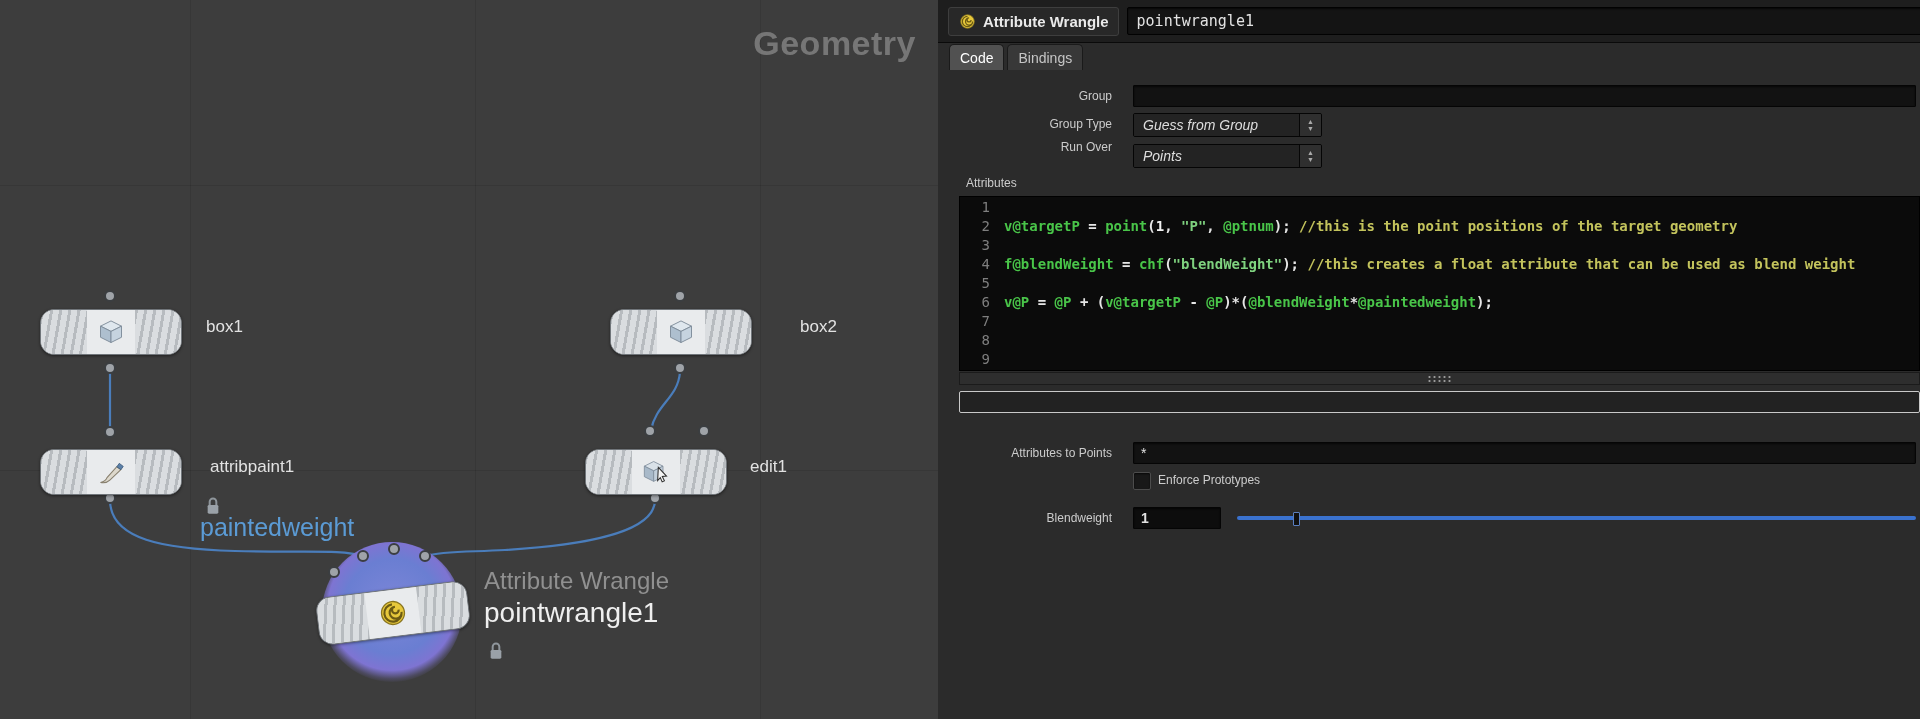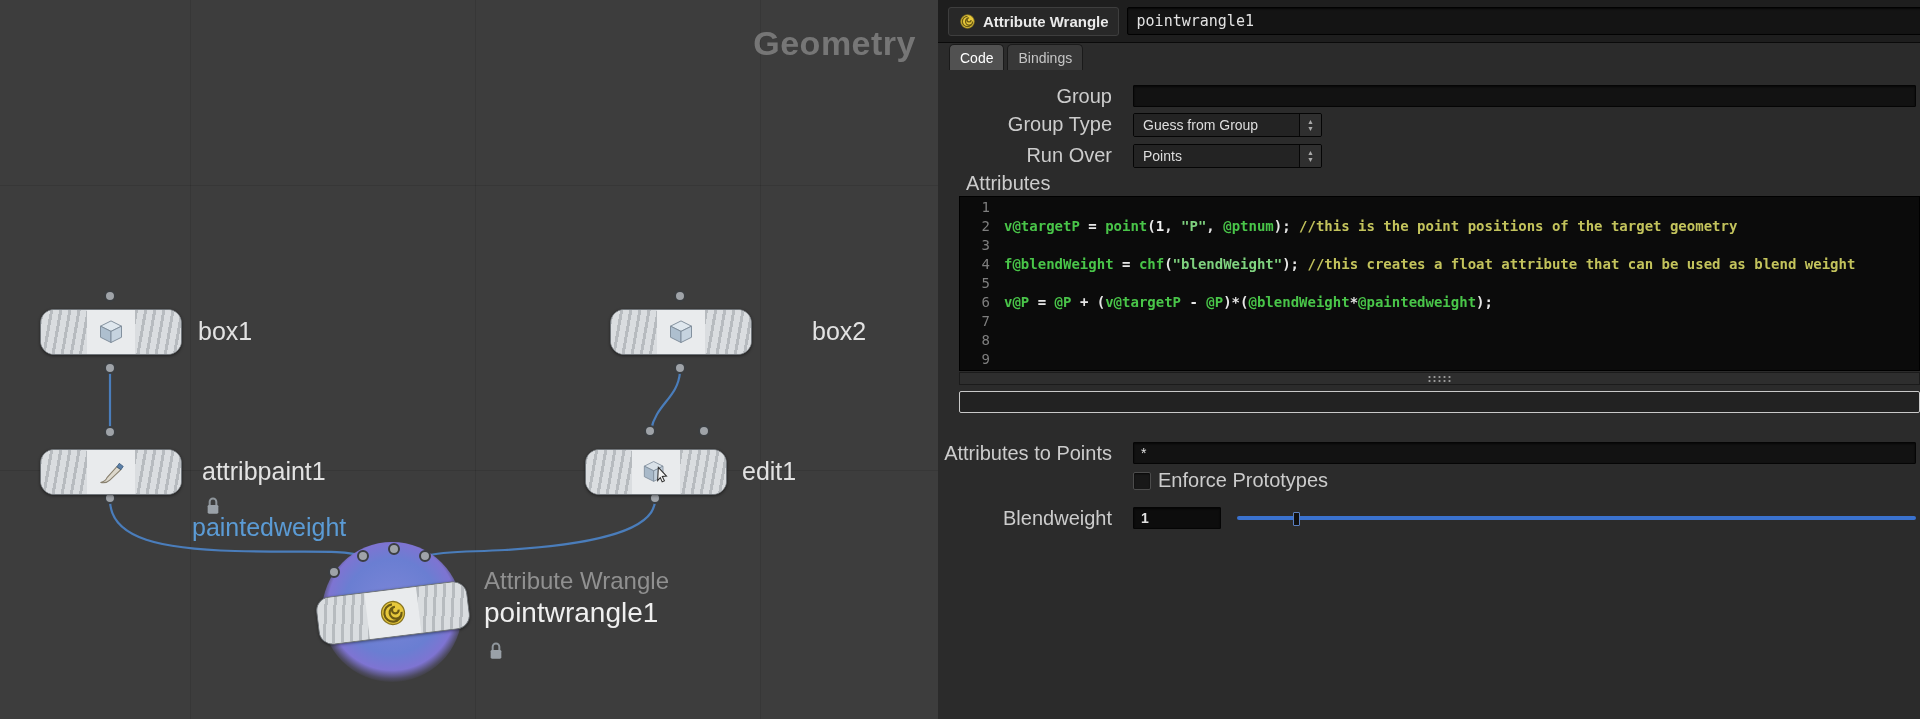--- a/index.html
+++ b/index.html
@@ -10,21 +10,21 @@
   .network-pane{position:absolute;left:0;top:0;width:938px;height:719px;background:#3d3d3d;
     background-image:linear-gradient(rgba(0,0,0,.10) 1px,transparent 1px),
                      linear-gradient(90deg,rgba(0,0,0,.10) 1px,transparent 1px);
     background-size:285px 285px;background-position:-95px -100px;overflow:hidden;border-right:1px solid #161616;}
   .net-title{position:absolute;top:24px;right:22px;font-size:34px;font-weight:bold;color:rgba(165,165,165,.55);letter-spacing:.5px;}
   .wires{position:absolute;left:0;top:0;width:938px;height:719px;}
   .node-body{position:absolute;width:140px;height:44px;border-radius:14px;background:#dfe1e3;
     border:1px solid #70757a;box-shadow:0 1px 3px rgba(0,0,0,.45);display:flex;overflow:hidden;}
   .flag{flex:1 1 0;background:repeating-linear-gradient(100deg,#b7bbbf 0 3px,#dadde0 3px 9px);}
   .node-icon{flex:0 0 48px;background:#e9ebed;display:flex;align-items:center;justify-content:center;}
-  .node-label{position:absolute;font-size:25px;color:#e2e2e2;}
+  .node-label{position:absolute;font-size:17px;color:#e2e2e2;margin-left:8px;}
   .sub-label{position:absolute;font-size:24px;color:#909090;}
   .big-label{position:absolute;font-size:28px;color:#efefef;}
   .wire-label{position:absolute;font-size:25px;color:#5b9bd5;}
   .dot{position:absolute;width:12px;height:12px;border-radius:50%;background:#9fa3a8;border:2px solid #3b3e41;box-sizing:border-box;}
   .sel-circle{position:absolute;left:322px;top:542px;width:140px;height:140px;border-radius:50%;
     background:radial-gradient(circle at 50% 46%,#7d86d8 0%,#6a7ed2 46%,#7e74d2 62%,rgba(126,116,210,.25) 70%,rgba(126,116,210,0) 74%);}
   .wrangle-body{left:317px;top:589px;width:150px;height:46px;transform:rotate(-7deg);}
   .lock{position:absolute;width:18px;height:20px;}
 
   
@@ -34,25 +34,25 @@
   .type-chip{display:flex;align-items:center;gap:6px;background:#282828;border:1px solid #3e3e3e;border-radius:3px;
     padding:4px 9px;color:#eaeaea;font-size:15px;font-weight:bold;white-space:nowrap;}
   .name-field{flex:1;margin-left:8px;height:26px;background:#141414;border:1px solid #020202;border-radius:2px;
     color:#e3e3e3;font-family:"DejaVu Sans Mono",monospace;font-size:15px;padding:0 9px;box-shadow:inset 0 1px 2px rgba(0,0,0,.7);}
   .tabs{position:absolute;left:11px;top:44px;display:flex;gap:3px;}
   .tab{height:25px;padding:0 10px;display:flex;align-items:center;font-size:14px;border:1px solid #1a1a1a;
     border-bottom:none;border-radius:5px 5px 0 0;cursor:default;}
   .tab.active{background:#515151;color:#ffffff;}
   .tab.inactive{background:#383838;color:#c6c6c6;}
 
-  .p-label{position:absolute;left:0;width:174px;text-align:right;font-size:20px;color:#cccccc;line-height:22px;}
+  .p-label{position:absolute;left:0;width:174px;text-align:right;font-size:12px;color:#cccccc;line-height:22px;}
   .p-input{position:absolute;background:#121212;border:1px solid #050505;box-shadow:inset 0 1px 2px rgba(0,0,0,.65);
     color:#e2e2e2;font-size:14px;padding:0 7px;box-sizing:border-box;height:22px;border-radius:1px;}
   .p-select{position:absolute;height:22px;display:flex;align-items:stretch;border:1px solid #050505;border-radius:2px;overflow:hidden;}
-  .sel-text{background:#232323;color:#dedede;font-size:14px;display:flex;align-items:center;padding:0 9px;flex:1;}
+  .sel-text{background:#232323;color:#dedede;font-size:14px;display:flex;align-items:center;padding:0 9px;flex:1;font-style:italic;}
   .spinner{width:21px;background:#2f2f2f;border-left:1px solid #060606;display:flex;flex-direction:column;
     align-items:center;justify-content:center;color:#aaaaaa;font-size:7px;line-height:7px;}
 
   .code-editor{position:absolute;left:21px;top:196px;width:961px;height:175px;background:#0b0b0b;border:1px solid #000;
     box-sizing:border-box;display:flex;font-family:"DejaVu Sans Mono",monospace;font-size:14px;line-height:19px;overflow:hidden;}
   .gutter{width:38px;text-align:right;padding:1px 8px 0 0;color:#7f7f7f;box-sizing:border-box;}
   .code-lines{flex:1;padding:1px 0 0 6px;white-space:pre;font-weight:bold;color:#e6e6e6;}
   .tok-attr{color:#49c549;} .tok-fn{color:#49c549;} .tok-str{color:#7fd27f;}
   .tok-com{color:#c3c35c;margin-top:48px;} .tok-op{color:#e6e6e6;} .tok-num{color:#f2f2f2;}
 
@@ -116,21 +116,21 @@
       <div class="flag"></div>
       <div class="node-icon">
         <svg width="28" height="28" viewBox="0 0 24 24">
           <polygon points="12,2.5 21,7 12,11.5 3,7" fill="#dfe7ee" stroke="#7d8b99" stroke-width="0.8"></polygon>
           <polygon points="3,7 12,11.5 12,21 3,16.5" fill="#aebfcf" stroke="#7d8b99" stroke-width="0.8"></polygon>
           <polygon points="21,7 12,11.5 12,21 21,16.5" fill="#c6d3df" stroke="#7d8b99" stroke-width="0.8"></polygon>
         </svg>
       </div>
       <div class="flag"></div>
     </div>
-    <div class="node-label" style="left:812px;top:317px">box2</div>
+    <div class="node-label" style="left:792px;top:317px">box2</div>
 
     <div class="node-body" style="left:40px;top:449px">
       <div class="flag"></div>
       <div class="node-icon">
         <svg width="28" height="28" viewBox="0 0 24 24">
           <path d="M3 21 q4.5 -1 5.6 -4.2 L17 7.5 L20.5 10 L11 19 q-3 3 -8 2z" fill="#ddd8cc" stroke="#877f6e" stroke-width="0.9"></path>
           <path d="M17 7.5 l3.5 2.5 2 -2.8 -3.4 -2.6z" fill="#5b80a8" stroke="#3c5a7c" stroke-width="0.7"></path>
         </svg>
       </div>
       <div class="flag"></div>
@@ -165,21 +165,21 @@
       </div>
       <div class="flag"></div>
     </div>
     <div class="sub-label" style="left:484px;top:567px">Attribute Wrangle</div>
     <div class="big-label" style="left:484px;top:597px">pointwrangle1</div>
     <svg class="lock" style="left:487px;top:641px" viewBox="0 0 16 18">
       <path d="M5 8 V5.2 a3 3 0 0 1 6 0 V8" stroke="#8f969c" fill="none" stroke-width="1.8"></path>
       <rect x="3.2" y="8" width="9.6" height="8" rx="1.3" fill="#9aa1a8"></rect>
     </svg>
 
-    <div class="wire-label" style="left:192px;top:513px">paintedweight</div>
+    <div class="wire-label" style="left:200px;top:513px">paintedweight</div>
   </div>
 
   <div class="param-pane">
 
     <div class="pp-header">
       <div class="type-chip">
         <span>
           <svg width="19" height="19" viewBox="0 0 24 24" style="display:block">
             <circle cx="12" cy="12" r="8.6" fill="#e7c83b" stroke="#8a7620" stroke-width="1"></circle>
             <path d="M12 5.5 a6.5 6.5 0 1 0 6.5 6.5 a4.5 4.5 0 1 1 -4.5 -4.5 a2.5 2.5 0 1 0 2.5 2.5" fill="none" stroke="#6b5a14" stroke-width="1.6"></path>
@@ -200,21 +200,21 @@
 
     <div class="p-label" style="top:113px">Group Type</div>
     <div class="p-select" style="left:195px;top:113px;width:187px">
       <div class="sel-text">Guess from Group</div>
       <div class="spinner">
           <span>▲</span>
           <span>▼</span>
         </div>
     </div>
 
-    <div class="p-label" style="top:144px">Run Over</div>
+    <div class="p-label" style="top:136px">Run Over</div>
     <div class="p-select" style="left:195px;top:144px;width:187px">
       <div class="sel-text">Points</div>
       <div class="spinner">
           <span>▲</span>
           <span>▼</span>
         </div>
     </div>
 
     <div class="p-label" style="left:28px;top:172px;width:auto;text-align:left">Attributes</div>
 

